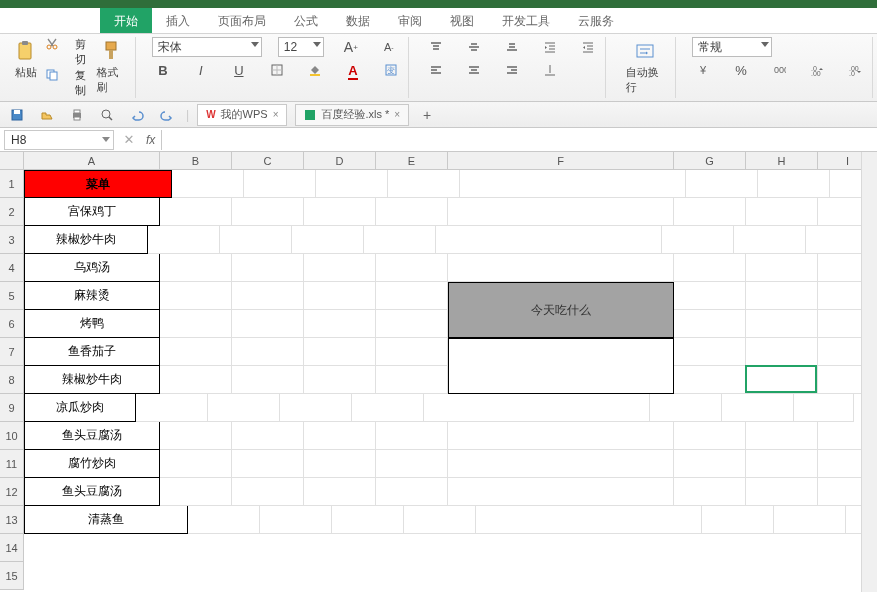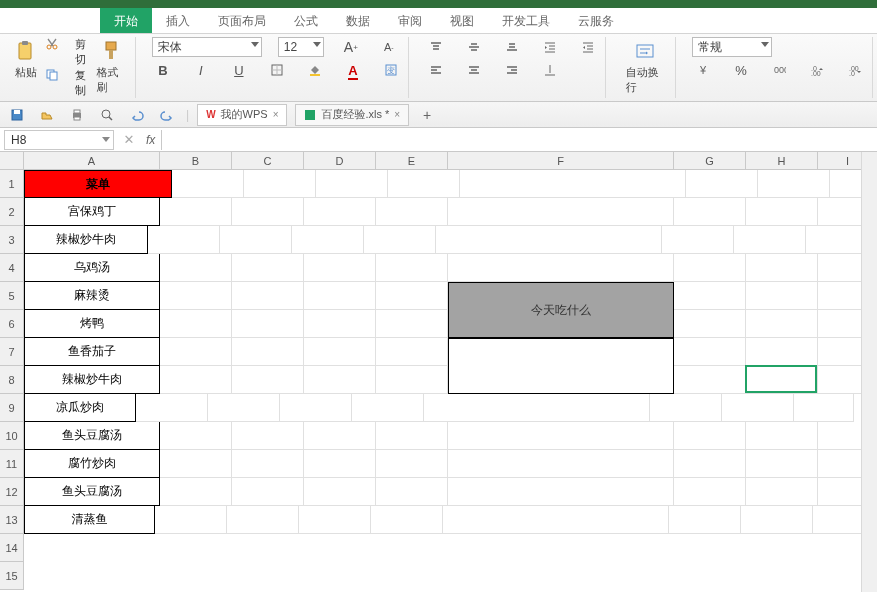--- a/index.html
+++ b/index.html
@@ -481,21 +481,21 @@
         <div class="cell" style="width: 72px;"></div>
         <div class="cell" style="width: 72px;"></div>
         <div class="cell" style="width: 72px;"></div>
         <div class="cell" style="width: 72px;"></div>
         <div class="cell" style="width: 226px;"></div>
         <div class="cell" style="width: 72px;"></div>
         <div class="cell" style="width: 72px;"></div>
         <div class="cell" style="width: 60px;"></div>
       </div>
       <div class="gridrow">
-        <div class="cell menu-cell" style="width: 131px;">清蒸鱼</div>
+        <div class="cell menu-cell" style="width: 164px;">清蒸鱼</div>
         <div class="cell" style="width: 72px;"></div>
         <div class="cell" style="width: 72px;"></div>
         <div class="cell" style="width: 72px;"></div>
         <div class="cell" style="width: 72px;"></div>
         <div class="cell" style="width: 226px;"></div>
         <div class="cell" style="width: 72px;"></div>
         <div class="cell" style="width: 72px;"></div>
         <div class="cell" style="width: 60px;"></div>
       </div>
       <div class="redblock" style="position: absolute; left: 424px; top: 112px; width: 226px; height: 56px; display: flex; align-items: center; justify-content: center;">今天吃什么</div>

